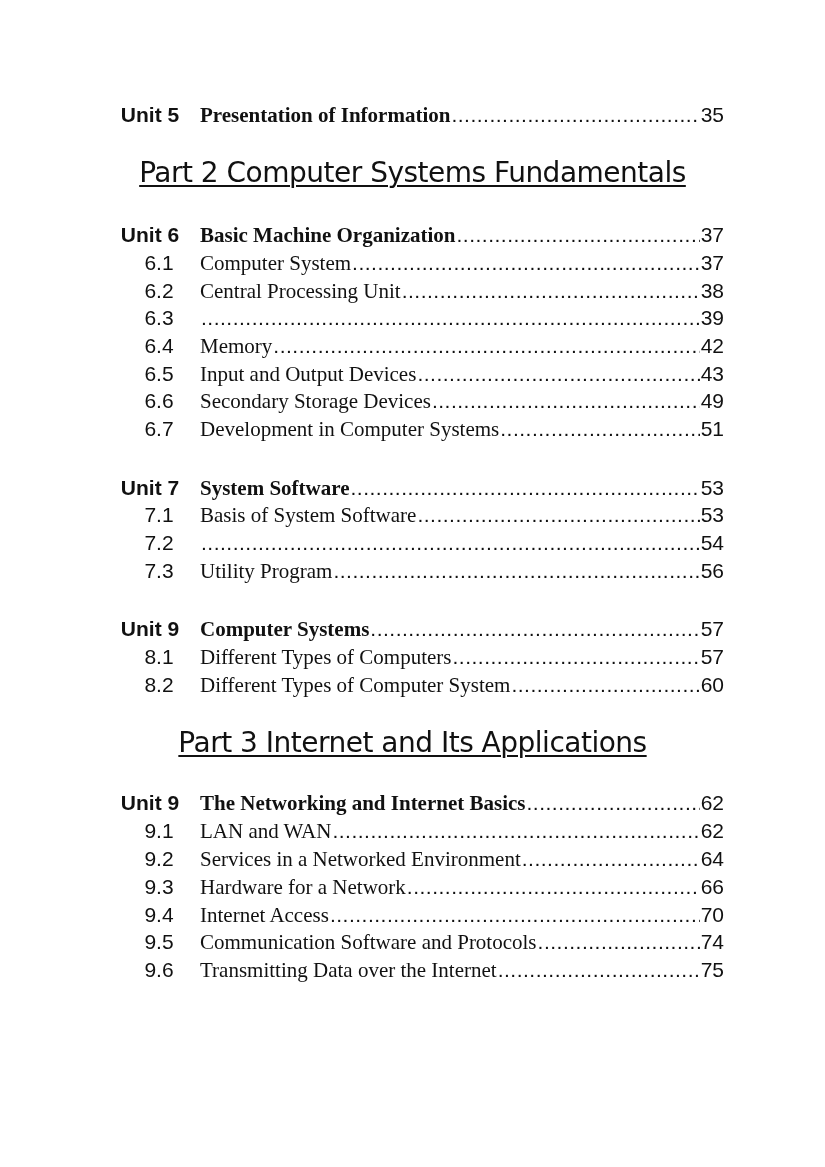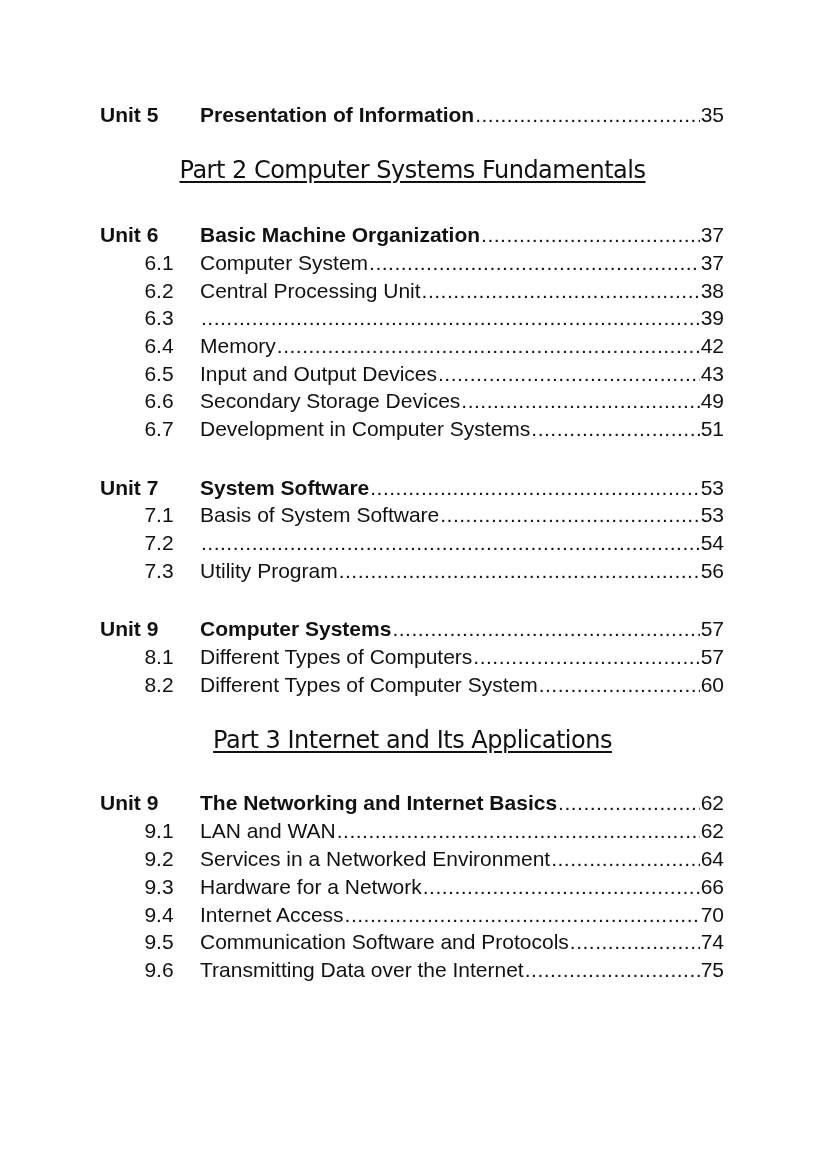--- a/index.html
+++ b/index.html
@@ -2,31 +2,31 @@
 <html><head>
 <meta charset="utf-8">
 <style>
   html, body { margin: 0; padding: 0; background: #ffffff; }
   body { width: 825px; height: 1167px; position: relative; overflow: hidden;
          font-family: "Liberation Sans", "DejaVu Sans", sans-serif; color: #111; }
   .page { position: absolute; left: 0; top: 0; width: 825px; height: 1167px; }
   .row { position: absolute; left: 100px; width: 624px; height: 28px;
          font-size: 21px; line-height: 28px; display: flex; align-items: baseline; }
   .row .num { flex: 0 0 auto; }
-  .row.unit .num { width: 100px; font-weight: bold; text-align: left; }
+  .row.unit .num { width: 100px; font-weight: bold; text-align: center; }
   .row.sub .num { width: 100px; text-align: right; padding-right: 0; box-sizing: border-box; }
   .row.sub .num span { display: inline-block; width: 82px; text-align: center; }
-  .row .title { flex: 0 0 auto; white-space: nowrap; }
+  .row .title { flex: 0 0 auto; white-space: nowrap; font-family: Liberation Serif, serif; }
   .row.unit .title { font-weight: bold; }
   .row .leader { flex: 1 1 auto; overflow: hidden; white-space: nowrap;
                  font-size: 21px; letter-spacing: 0.5px; margin: 0 1px; }
   .row .leader::before { content: "................................................................................................................................................................"; }
   .row .page-num { flex: 0 0 auto; text-align: center; }
   .part-heading { position: absolute; left: 0; width: 825px; text-align: center;
-                  font-family: "DejaVu Sans", sans-serif; font-size: 24px;
+                  font-family: "DejaVu Sans", sans-serif; font-size: 28px;
                   font-weight: normal; letter-spacing: -0.5px; }
   .part-heading span { text-decoration: underline; text-underline-offset: 3px; text-decoration-thickness: 1.5px; }
 </style>
 </head>
 <body>
 
 <div class="page">
 
   <div class="row unit" style="top:101px">
     <span class="num">Unit 5</span>

